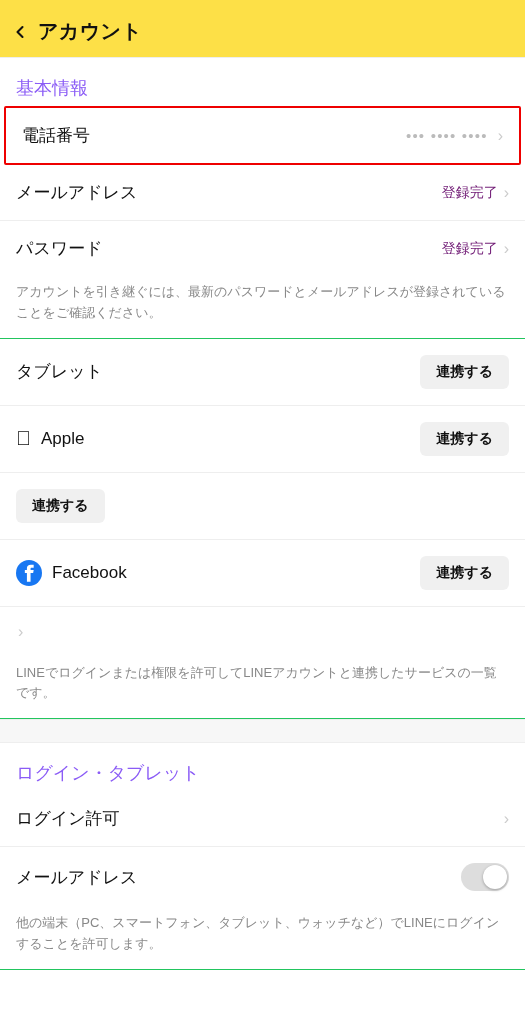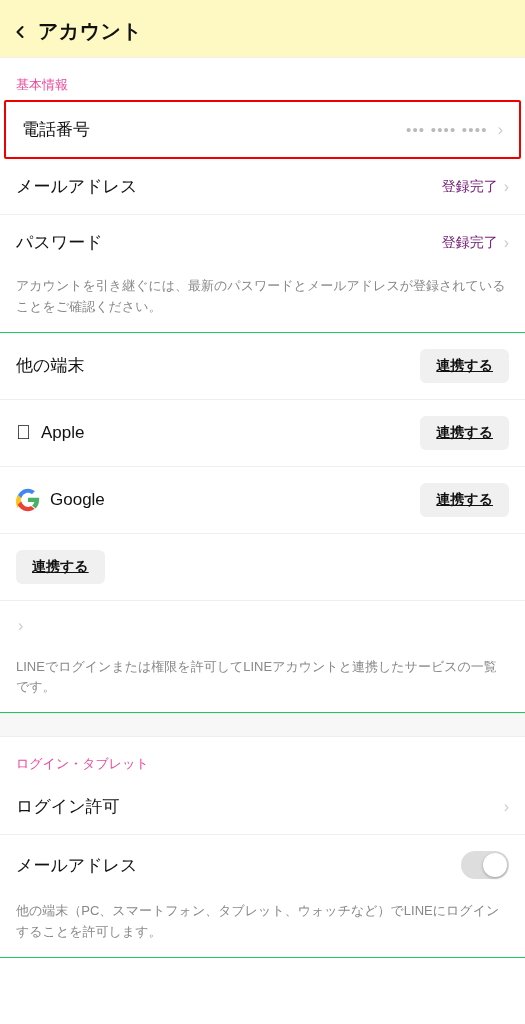--- a/index.html
+++ b/index.html
@@ -12,21 +12,21 @@
       min-height: 1024px;
       color: #111;
       font-size: 16px;
     }
 
     .header {
       display: flex;
       align-items: center;
       padding: 18px 16px 12px 10px;
       border-bottom: 1px solid #eee;
-      background: #fef9c3;
+      background: #fde047;
     }
 
     .header-back {
       display: flex;
       align-items: center;
       cursor: pointer;
       margin-right: 8px;
     }
 
     .header-back svg {
@@ -34,22 +34,22 @@
       height: 20px;
     }
 
     .header-title {
       font-size: 20px;
       font-weight: 700;
       letter-spacing: 0.02em;
     }
 
     .section-label {
-      font-size: 13px;
-      color: #ec4899;
+      font-size: 18px;
+      color: #8b5cf6;
       padding: 18px 16px 6px 16px;
     }
 
     .list-item {
       display: flex;
       align-items: center;
       justify-content: space-between;
       padding: 16px 16px;
       border-bottom: 1px solid #eee;
       background: #fff;
@@ -111,21 +111,20 @@
     .connect-btn {
       background: #f0f0f0;
       border: none;
       border-radius: 6px;
       padding: 8px 16px;
       font-size: 14px;
       font-weight: 600;
       color: #111;
       cursor: pointer;
       white-space: nowrap;
-      text-decoration: underline;
     }
 
     .apple-icon { color: #111; font-size: 20px; }
 
     .divider-space {
       height: 24px;
       background: #f7f7f7;
       border-top: 1px solid #eee;
       border-bottom: 1px solid #eee;
     }
@@ -195,54 +194,52 @@
   </div>
   <div class="list-item-right">
     <span class="tag-complete">登録完了</span>
     <span class="chevron">›</span>
   </div>
 </div>
 <div class="sub-text">アカウントを引き継ぐには、最新のパスワードとメールアドレスが登録されていることをご確認ください。</div>
 
 <div class="list-item">
   <div class="list-item-left">
-    <span class="list-item-label">他の端末</span>
+    <span class="list-item-label">タブレット</span>
   </div>
   <div class="list-item-right">
     <button class="connect-btn">連携する</button>
   </div>
 </div>
 
 <div class="list-item">
   <div class="list-item-left">
     <span class="apple-icon"></span>
     <span class="list-item-label">Apple</span>
   </div>
   <div class="list-item-right">
     <button class="connect-btn">連携する</button>
   </div>
 </div>
 
 <div class="list-item">
-  <div class="list-item-left">
-
-    <svg width="24" height="24" viewBox="0 0 48 48">
-      <path fill="#4285F4" d="M24 9.5c3.1 0 5.7 1.1 7.8 2.9l5.8-5.8C34.1 3.5 29.4 1.5 24 1.5 14.9 1.5 7.2 7.1 4 15l6.8 5.3C12.5 14.1 17.8 9.5 24 9.5z"></path>
-      <path fill="#34A853" d="M46.5 24c0-1.6-.1-3.1-.4-4.5H24v8.5h12.7c-.6 3-2.3 5.5-4.8 7.2l7.4 5.7c4.3-4 6.8-9.9 6.8-16.9z" opacity=".9"></path>
-      <path fill="#FBBC05" d="M10.8 28.7A14.5 14.5 0 0 1 9.5 24c0-1.6.3-3.2.8-4.7L3.5 14C1.3 18 0 22.4 0 27.1c0 4.7 1.3 9.1 3.5 13.1l7.3-11.5z" opacity=".9"></path>
-      <path fill="#EA4335" d="M24 46.5c5.4 0 9.9-1.8 13.2-4.8l-7.4-5.7c-1.8 1.2-4.1 1.9-5.8 1.9-6.2 0-11.5-4.6-13.2-10.8L3.5 32.9C6.8 40.9 14.8 46.5 24 46.5z"></path>
+  <div class="list-item-right">
+    <button class="connect-btn">連携する</button>
+  </div>
+</div>
+
+<div class="list-item">
+  <div class="list-item-left">
+
+    <svg width="26" height="26" viewBox="0 0 50 50">
+      <circle cx="25" cy="25" r="25" fill="#1877F2"></circle>
+      <path fill="#fff" d="M34 25h-6v17h-7V25h-4v-6h4v-3.5C21 11.6 23.6 9 28.5 9H34v6h-4c-1.4 0-2 .6-2 2V19h6l-1 6z"></path>
     </svg>
-    <span class="list-item-label">Google</span>
-  </div>
-  <div class="list-item-right">
-    <button class="connect-btn">連携する</button>
-  </div>
-</div>
-
-<div class="list-item">
+    <span class="list-item-label">Facebook</span>
+  </div>
   <div class="list-item-right">
     <button class="connect-btn">連携する</button>
   </div>
 </div>
 
 <div class="list-item" style="border-bottom:none;">
   <div class="list-item-right">
     <span class="chevron">›</span>
   </div>
 </div>

